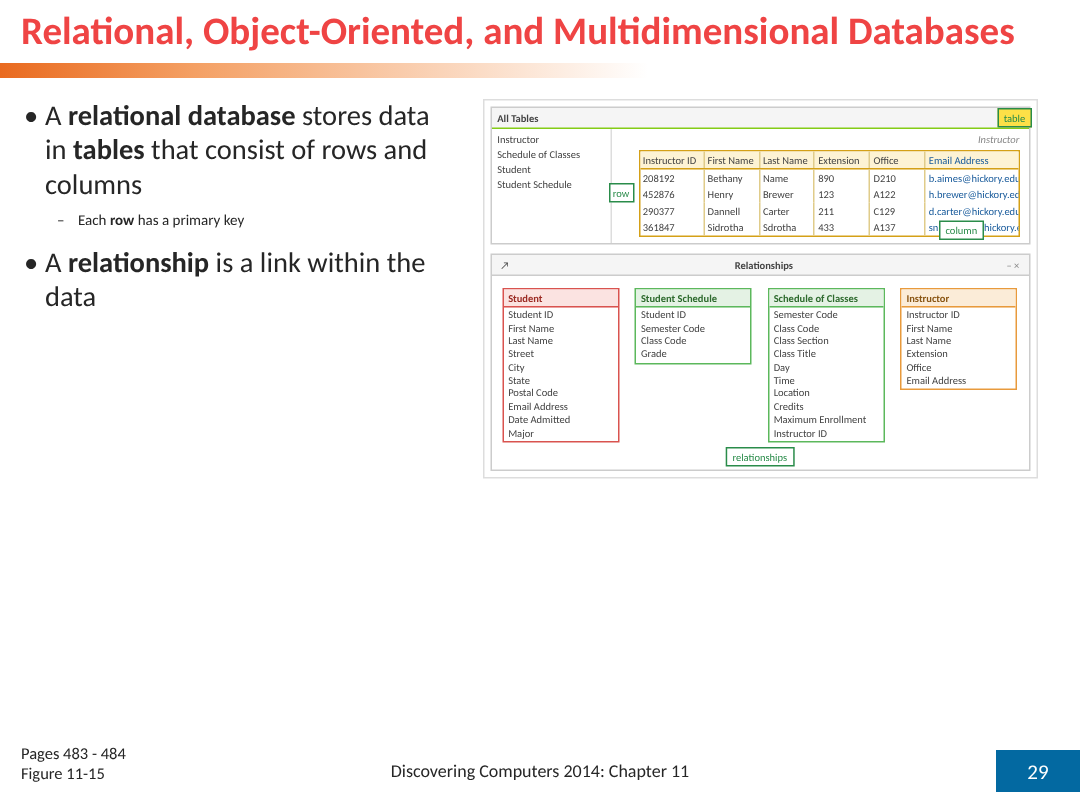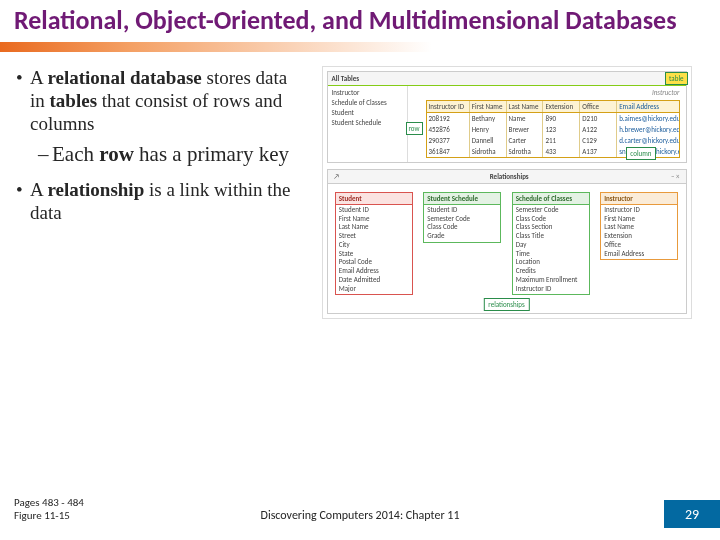--- a/index.html
+++ b/index.html
@@ -12,21 +12,21 @@
     overflow: hidden;
     color: #262626;
   }
   .title-block {
     padding: 6px 14px 4px 14px;
   }
   .title-block h1 {
     font-size: 26px;
     font-weight: 700;
     line-height: 1.15;
-    color: #701a75;
+    color: #ef4444;
   }
   .title-underline {
     height: 10px;
     background: linear-gradient(to right, #e96a1f 0%, #f4a064 18%, #ffffff 60%);
     margin-top: 2px;
   }
   .content {
     display: flex;
     padding: 14px 12px 0 12px;
     gap: 8px;
@@ -40,34 +40,33 @@
     align-items: flex-start;
     justify-content: center;
   }
   ul.outer { list-style: none; }
   ul.outer > li {
     position: relative;
     padding-left: 18px;
     font-size: 19px;
     line-height: 1.22;
     margin-bottom: 10px;
-    font-family: Liberation Serif, serif;
   }
   ul.outer > li::before {
     content: "•";
     position: absolute;
     left: 4px;
     top: 0;
     color: #262626;
   }
   ul.inner { list-style: none; margin-top: 6px; }
   ul.inner > li {
     position: relative;
     padding-left: 22px;
-    font-size: 21px;
+    font-size: 10px;
     line-height: 1.25;
     margin-bottom: 6px;
   }
   ul.inner > li::before {
     content: "–";
     position: absolute;
     left: 8px;
     top: 0;
   }
   .footer {

